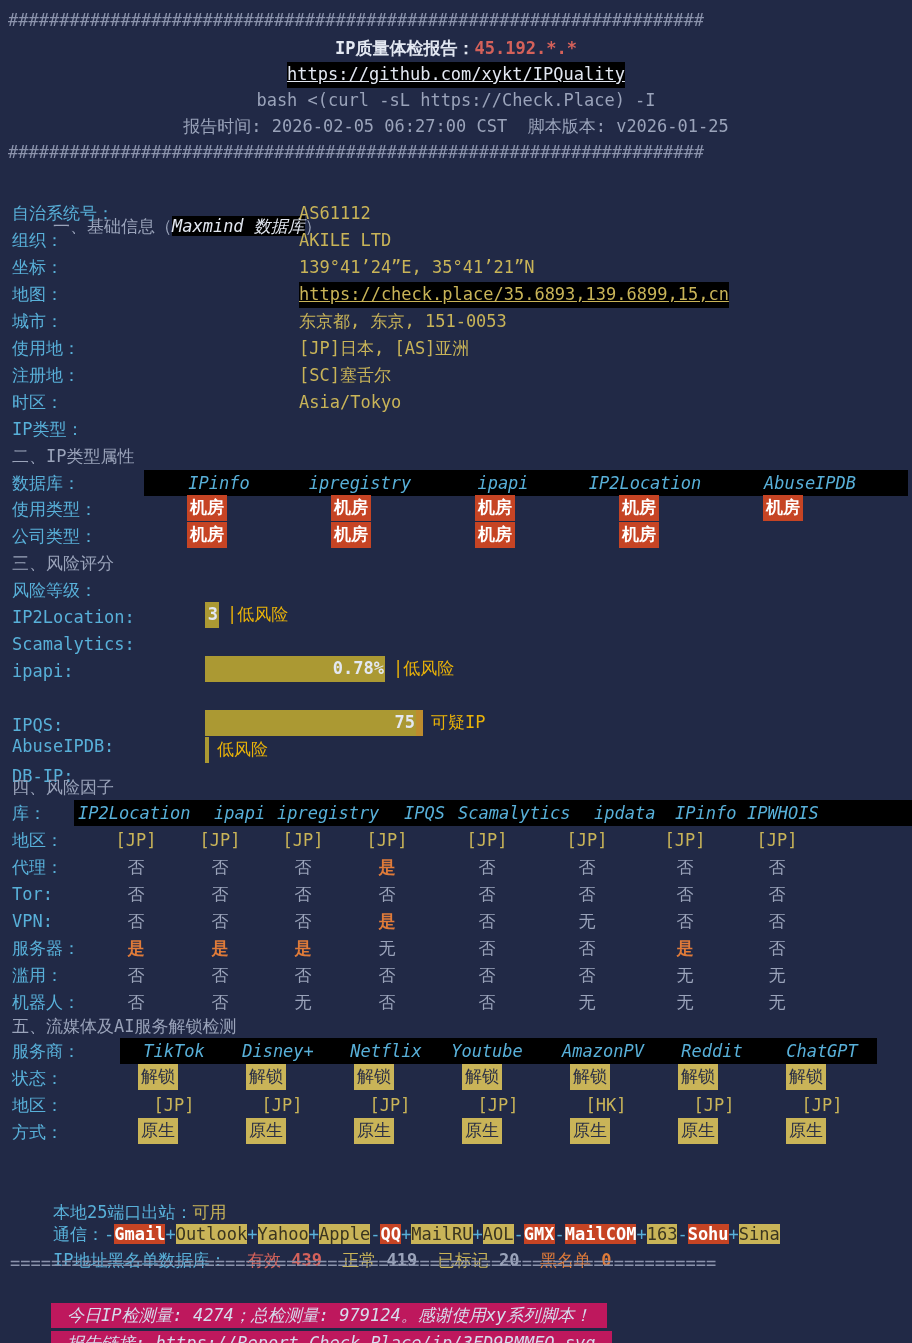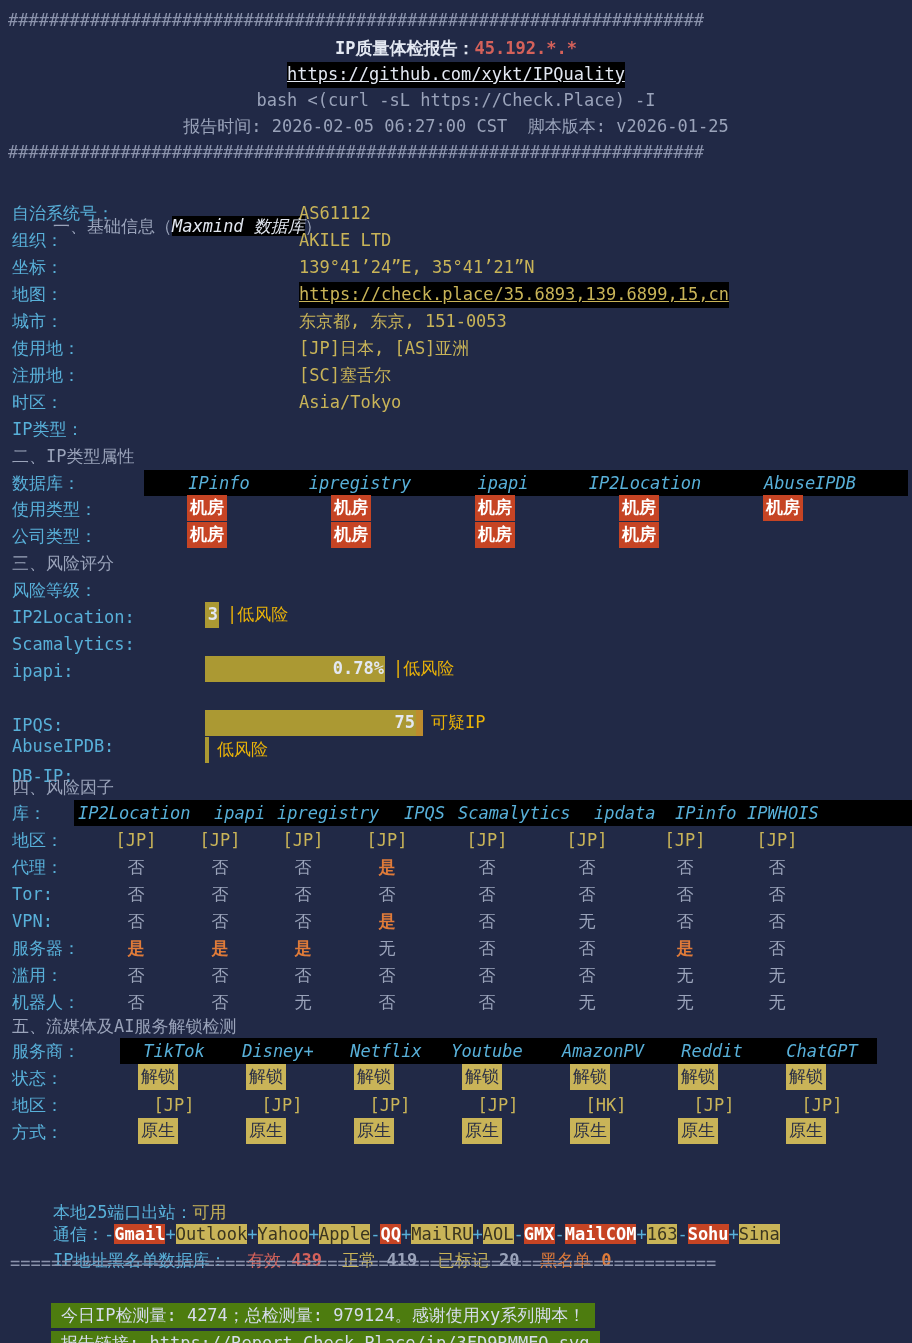--- a/index.html
+++ b/index.html
@@ -48,21 +48,21 @@
   .hdrband{position:absolute;background:#000000;height:25.5px;}
   .hdrtxt{color:#58b0d9;font-style:italic;}
   .chip{background:#c64424;color:#ffffff;font-weight:bold;display:inline-block;padding:0 3px;}
   .chipy{background:#c9b458;color:#2a2f45;display:inline-block;padding:0 3px;}
   .yel{color:#c9b458;}
   .noval{color:#9aa3ba;}
   .eq{color:#8b93ac;white-space:pre;overflow:hidden;}
   .mailsep{color:#58b0d9;}
   .mail-bad{background:#c64424;color:#ffffff;font-weight:bold;}
   .mail-ok{background:#c9b458;color:#3a3520;}
-  .footline{background:#4d7c0f;color:#d6dced;display:inline-block;padding:0 10px;}
+  .footline{background:#be185d;color:#d6dced;font-style:italic;display:inline-block;padding:0 16px;}
 </style>
 </head>
 <body>
 
 <div class="page">
 
   <div class="hashline" style="position:absolute;left:8px;top:8px;width:900px;">####################################################################</div>
 
   <div class="row center" style="position:absolute;left:0;top:36px;width:912px;">
     <span class="white bold">IP质量体检报告：</span><span class="red bold">45.192.*.*</span>

